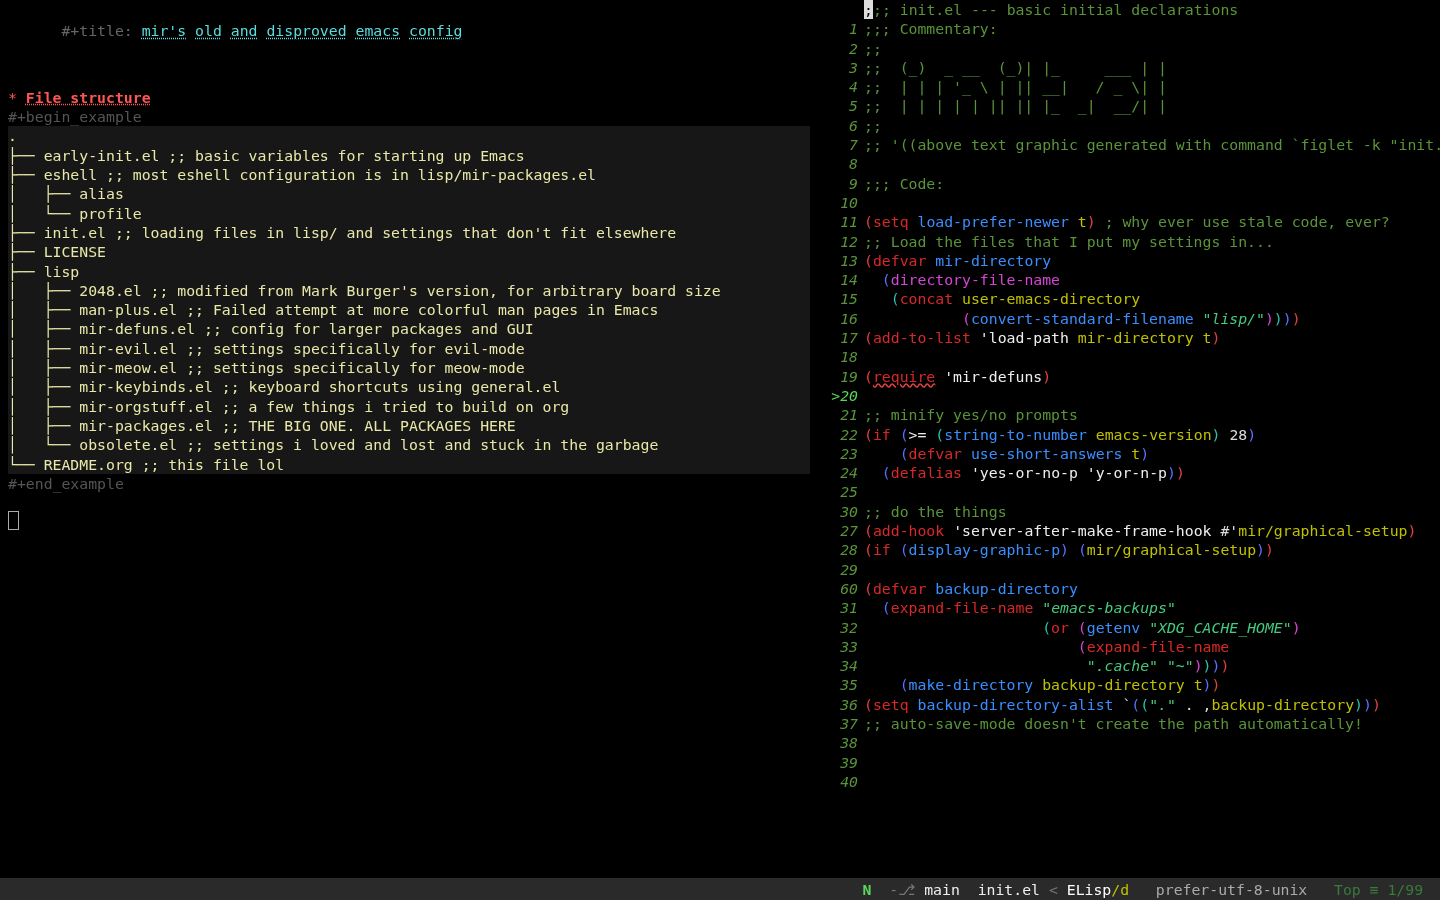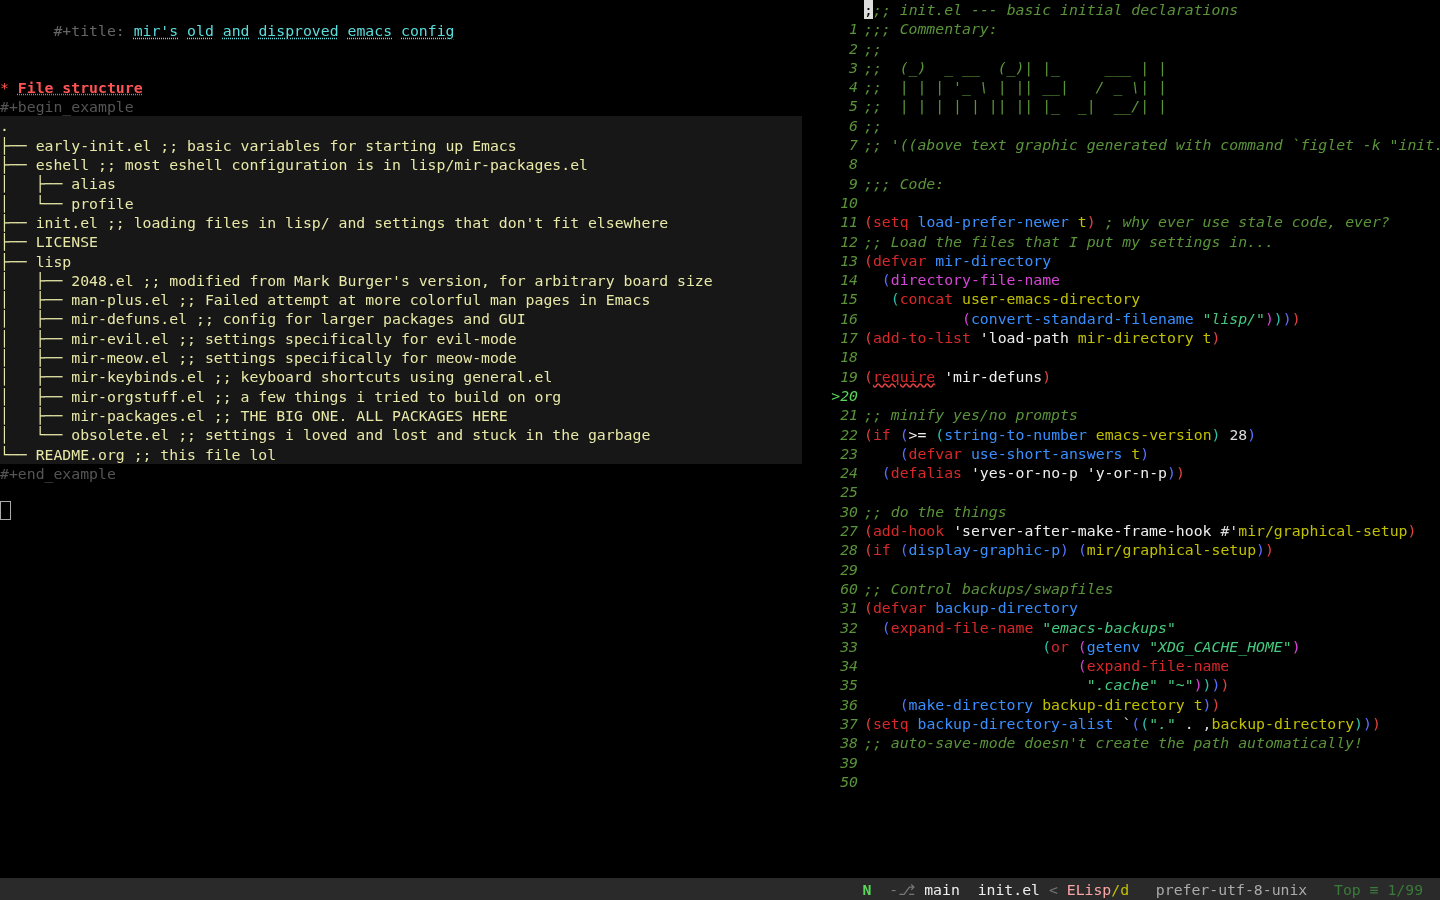--- a/index.html
+++ b/index.html
@@ -1,57 +1,57 @@
 <!DOCTYPE html>
 <html><head>
 <meta charset="utf-8">
 <style>
   html,body{margin:0;padding:0;background:#000;width:1440px;height:900px;overflow:hidden}
   body{font-family:ui-monospace,Menlo,Consolas,monospace;font-size:14.8px;line-height:19.3px;color:#ddd}
   .wrap{display:flex;height:836px}
-  .left{width:816px;box-sizing:border-box;padding-left:0;padding-top:2px;background:#000}
+  .left{width:816px;box-sizing:border-box;padding-left:8px;padding-top:2px;background:#000}
   .right{flex:1;box-sizing:border-box;background:#000;position:relative}
   .title-line{white-space:pre}
   .kw{color:#666}
   .t-cyan{color:#5bdddd;text-decoration:underline dotted #5bdddd}
   .t-white{color:#ddd}
-  .heading{margin-top:18px}
+  .heading{margin-top:28px}
   .heading .star{color:#f55}
   .heading .txt{color:#f55;font-weight:bold;text-decoration:underline dotted #f55}
   .begin{color:#555}
   .example{background:#171717;display:inline-block;min-width:802px;margin-top:0}
   .example .line{white-space:pre;color:#e8e8a8}
   .cursor-block{display:inline-block;width:9px;height:17px;border:1px solid #aaa;margin-top:18px}
   
   .gutter{position:absolute;left:0;top:0;bottom:0;width:48px;background:#000;text-align:right;padding-right:6px;box-sizing:border-box;color:#5a943a;font-style:italic}
   .code{position:absolute;left:48px;right:0;top:0;bottom:0}
   .code .cl{white-space:pre}
   .topbadge{position:absolute;left:0;top:0;background:#c0c000;color:#000;font-weight:bold;padding:0 4px}
   .cur{display:inline-block;background:#ddd;color:#000;width:9px;text-align:center}
-  .c-comment{color:#5a943a;font-style:italic}
+  .c-comment{color:#5a943a;}
   .c-str{color:#45c97e;font-style:italic}
   .c-paren{color:#e04040}
   .c-paren2{color:#5a6fff}
   .c-paren3{color:#2bc0aa}
   .c-paren4{color:#d645d6}
   .c-kw{color:#d82828}
   .c-var{color:#3a8fff}
   .c-type{color:#c0c000}
   .c-num{color:#ddd}
   .c-mag{color:#d645d6}
   .c-fn{color:#eee}
   .ul{text-decoration:underline wavy #e04040}
   
   .modeline{position:absolute;left:0;right:0;bottom:0;height:22px;background:#2a2a2a;color:#bbb;white-space:pre;padding-left:8px;padding-top:2px;box-sizing:border-box}
   .modeline .r{position:absolute;right:0;top:0;height:22px;padding-top:2px;padding-right:8px;display:flex;align-items:baseline}
   .ml-N{color:#5ad65a;font-weight:bold}
   .ml-sep{color:#777}
   .ml-branch{color:#eee}
   .ml-file{color:#eee}
-  .ml-mode{color:#fca5a5}
+  .ml-mode{color:#ffffff}
   .ml-mode2{color:#c0c000}
   .ml-enc{color:#aaa}
   .ml-pos{color:#3a7a3a}
 </style>
 </head>
 <body>
 
 <div class="wrap">
   <div class="left">
     <div class="title-line">
@@ -102,21 +102,21 @@
         <div>60</div>
         <div>31</div>
         <div>32</div>
         <div>33</div>
         <div>34</div>
         <div>35</div>
         <div>36</div>
         <div>37</div>
         <div>38</div>
         <div>39</div>
-        <div>50</div>
+        <div>40</div>
       </div>
     <div class="code" id="code">
         <div class="cl"><span class="cur">;</span><span class="c-comment">;; init.el --- basic initial declarations</span></div>
         <div class="cl"><span class="c-comment">;;; Commentary:</span></div>
         <div class="cl"><span class="c-comment">;;</span></div>
         <div class="cl"><span class="c-comment">;;  (_)  _ __  (_)| |_     ___ | |</span></div>
         <div class="cl"><span class="c-comment">;;  | | | '_ \ | || __|   / _ \| |</span></div>
         <div class="cl"><span class="c-comment">;;  | | | | | || || |_  _|  __/| |</span></div>
         <div class="cl"><span class="c-comment">;;</span></div>
         <div class="cl"><span class="c-comment">;; '((above text graphic generated with command `figlet -k "init.el"'))</span></div>
@@ -135,21 +135,20 @@
         <div class="cl">&nbsp;</div>
         <div class="cl"><span class="c-comment">;; minify yes/no prompts</span></div>
         <div class="cl"><span class="c-paren">(</span><span class="c-kw">if</span><span> </span><span class="c-paren2">(</span><span class="c-fn">&gt;=</span><span> </span><span class="c-paren3">(</span><span class="c-var">string-to-number</span><span> </span><span class="c-type">emacs-version</span><span class="c-paren3">)</span><span> </span><span class="c-num">28</span><span class="c-paren2">)</span></div>
         <div class="cl"><span>    </span><span class="c-paren2">(</span><span class="c-kw">defvar</span><span> </span><span class="c-var">use-short-answers</span><span> </span><span class="c-type">t</span><span class="c-paren2">)</span></div>
         <div class="cl"><span>  </span><span class="c-paren2">(</span><span class="c-kw">defalias</span><span> </span><span class="c-fn">'yes-or-no-p</span><span> </span><span class="c-fn">'y-or-n-p</span><span class="c-paren2">)</span><span class="c-paren">)</span></div>
         <div class="cl">&nbsp;</div>
         <div class="cl"><span class="c-comment">;; do the things</span></div>
         <div class="cl"><span class="c-paren">(</span><span class="c-kw">add-hook</span><span> </span><span class="c-fn">'server-after-make-frame-hook</span><span> #'</span><span class="c-type">mir/graphical-setup</span><span class="c-paren">)</span></div>
         <div class="cl"><span class="c-paren">(</span><span class="c-kw">if</span><span> </span><span class="c-paren2">(</span><span class="c-var">display-graphic-p</span><span class="c-paren2">)</span><span> </span><span class="c-paren2">(</span><span class="c-type">mir/graphical-setup</span><span class="c-paren2">)</span><span class="c-paren">)</span></div>
         <div class="cl">&nbsp;</div>
-        <div class="cl"><span class="c-comment">;; Control backups/swapfiles</span></div>
         <div class="cl"><span class="c-paren">(</span><span class="c-kw">defvar</span><span> </span><span class="c-var">backup-directory</span></div>
         <div class="cl"><span>  </span><span class="c-paren2">(</span><span class="c-kw">expand-file-name</span><span> </span><span class="c-str">"emacs-backups"</span></div>
         <div class="cl"><span>                    </span><span class="c-paren3">(</span><span class="c-kw">or</span><span> </span><span class="c-paren4">(</span><span class="c-var">getenv</span><span> </span><span class="c-str">"XDG_CACHE_HOME"</span><span class="c-paren4">)</span></div>
         <div class="cl"><span>                        </span><span class="c-paren4">(</span><span class="c-kw">expand-file-name</span></div>
         <div class="cl"><span>                         </span><span class="c-str">".cache"</span><span> </span><span class="c-str">"~"</span><span class="c-paren4">)</span><span class="c-paren3">)</span><span class="c-paren2">)</span><span class="c-paren">)</span></div>
         <div class="cl"><span>    </span><span class="c-paren2">(</span><span class="c-var">make-directory</span><span> </span><span class="c-type">backup-directory</span><span> </span><span class="c-type">t</span><span class="c-paren2">)</span><span class="c-paren">)</span></div>
         <div class="cl"><span class="c-paren">(</span><span class="c-kw">setq</span><span> </span><span class="c-var">backup-directory-alist</span><span> `</span><span class="c-paren2">(</span><span class="c-paren3">(</span><span class="c-str">"."</span><span> . ,</span><span class="c-type">backup-directory</span><span class="c-paren3">)</span><span class="c-paren2">)</span><span class="c-paren">)</span></div>
         <div class="cl"><span class="c-comment">;; auto-save-mode doesn't create the path automatically!</span></div>
       </div>
   </div>

